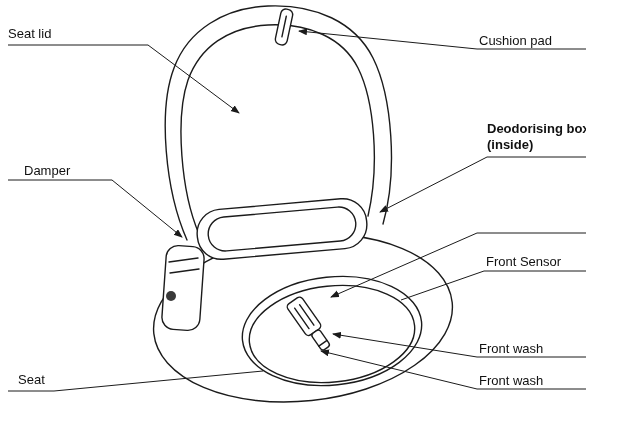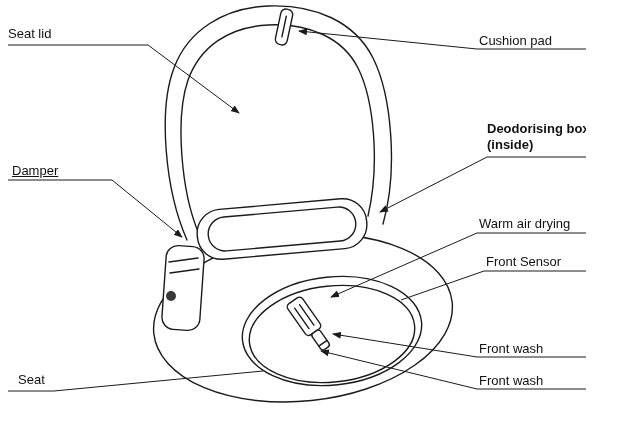--- a/index.html
+++ b/index.html
@@ -80,19 +80,18 @@
       <path d="M 636,271 L 484,271 L 401,300"></path>
       <path d="M 636,357 L 477,357 L 333,334" marker-end="url(#arrow)"></path>
       <path d="M 636,389 L 477,389 L 321,351" marker-end="url(#arrow)"></path>
       <path d="M 8,391 L 54,391 L 263,371"></path>
     </g>
   </svg>
 
   <div class="label" style="left:8px;   top:26px;">Seat lid</div>
   <div class="label" style="left:479px; top:33px;">Cushion pad</div>
   <div class="label wrap" style="left:487px; top:121px; width:125px;font-weight:bold;">Deodorising box (inside)</div>
-  <div class="label" style="left:12px;   top:163px;text-decoration:underline;">Damper</div>
-  <div class="label" style="left:479px; top:216px;">Warm air drying</div>
+  <div class="label" style="left:24px;   top:163px;">Damper</div>
   <div class="label" style="left:486px; top:254px;">Front Sensor</div>
   <div class="label" style="left:479px; top:341px;">Front wash</div>
   <div class="label" style="left:479px; top:373px;">Front wash</div>
   <div class="label" style="left:18px;  top:372px;">Seat</div>
 </div>
 
 </body></html>

